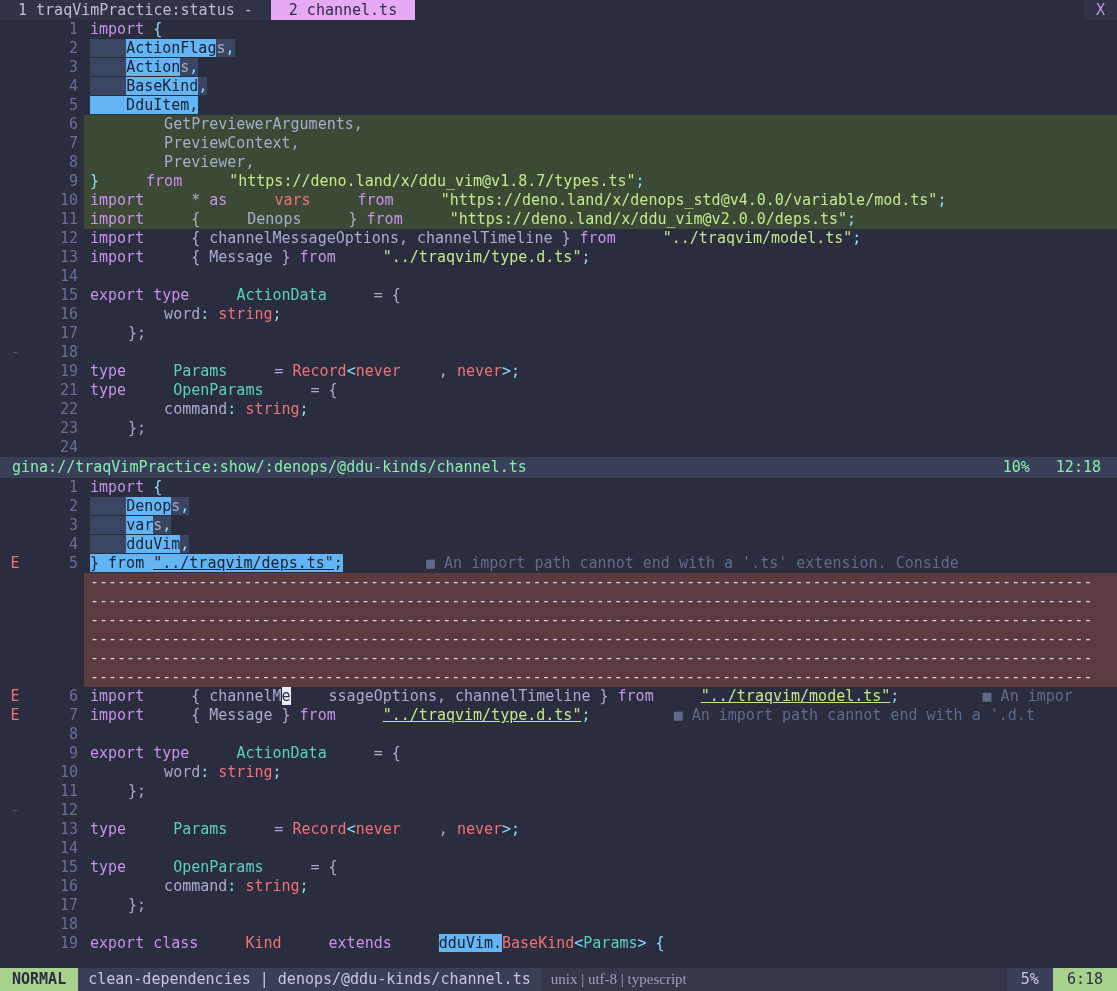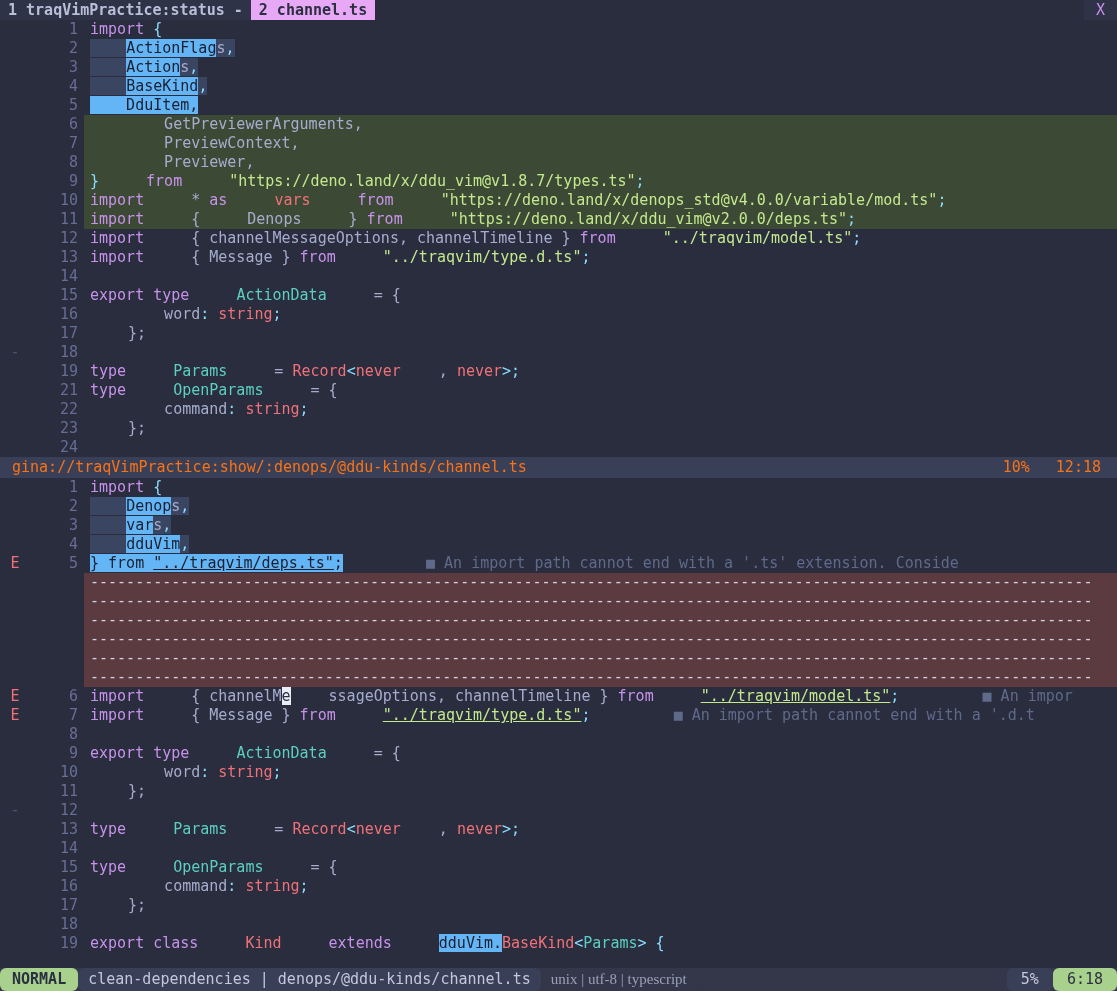--- a/index.html
+++ b/index.html
@@ -36,21 +36,21 @@
     -webkit-font-smoothing:antialiased;
   }
   .screen{position:relative;width:1117px;height:991px;background:var(--bg);}
 
   
   .tabline{
     height:20px;line-height:20px;background:var(--bg);
     display:flex;align-items:stretch;font-size:15px;white-space:pre;
   }
   .tab{
-    background:var(--tabbg);color:#b9bfd8;padding:0 8px;white-space:pre;font-weight:bold;
+    background:var(--tabbg);color:#b9bfd8;padding:0 18px;white-space:pre;
   }
   .tab.sel{background:var(--tabsel);color:#2b2f40;}
   .tabfill{flex:1;background:var(--bg);}
   .tabclose{background:var(--tabbg);color:var(--kw);padding:0 12px;}
 
   
   .buffer{position:relative;}
   .row{
     height:19px;line-height:19px;display:flex;white-space:pre;font-size:15px;
     align-items:stretch;
@@ -79,34 +79,34 @@
   .p{color:#89ddff;}
   .pl{color:var(--fg);margin-left:38px;}
   .vis{background:var(--visual);}
   .srch{background:var(--search);color:#1b2030;}
   .curs{background:#e9edf8;color:#2b2f40;}
   .ul{text-decoration:underline;}
   .virt{color:var(--virt);}
 
   
   .midstat{
-    height:21px;line-height:21px;background:var(--statbg);color:#f97316;
+    height:21px;line-height:21px;background:var(--statbg);color:#86efac;
     display:flex;align-items:center;font-size:15px;white-space:pre;
     padding-left:12px;
   }
   .midstat .spacer{flex:1;}
   .midstat .pct{padding-right:26px;}
   .midstat .pos{padding-right:16px;}
 
   
   .statusline{
     position:absolute;left:0;bottom:0;width:1117px;height:23px;line-height:23px;
     display:flex;font-size:15px;white-space:pre;background:var(--statbg2);
   }
-  .sl{display:flex;align-items:center;border-radius:6px;}
+  .sl{display:flex;align-items:center;}
   .sl-mode{background:var(--green);color:#2b2f40;padding:0 12px;font-weight:bold;}
   .sl-a{background:var(--statbg);color:#c3c8dd;padding:0 10px;align-items:flex-end;}
   .sl-b{background:var(--statbg2);color:#9aa0bb;padding:0 10px;font-family:Liberation Serif, serif;}
   .sl-grow{flex:1;background:var(--statbg2);}
   .sl-pct{background:var(--statbg);color:#c3c8dd;padding:0 14px;}
   .sl-pos{background:var(--green);color:#2b2f40;padding:0 14px;}
 </style>
 </head>
 <body>
 

